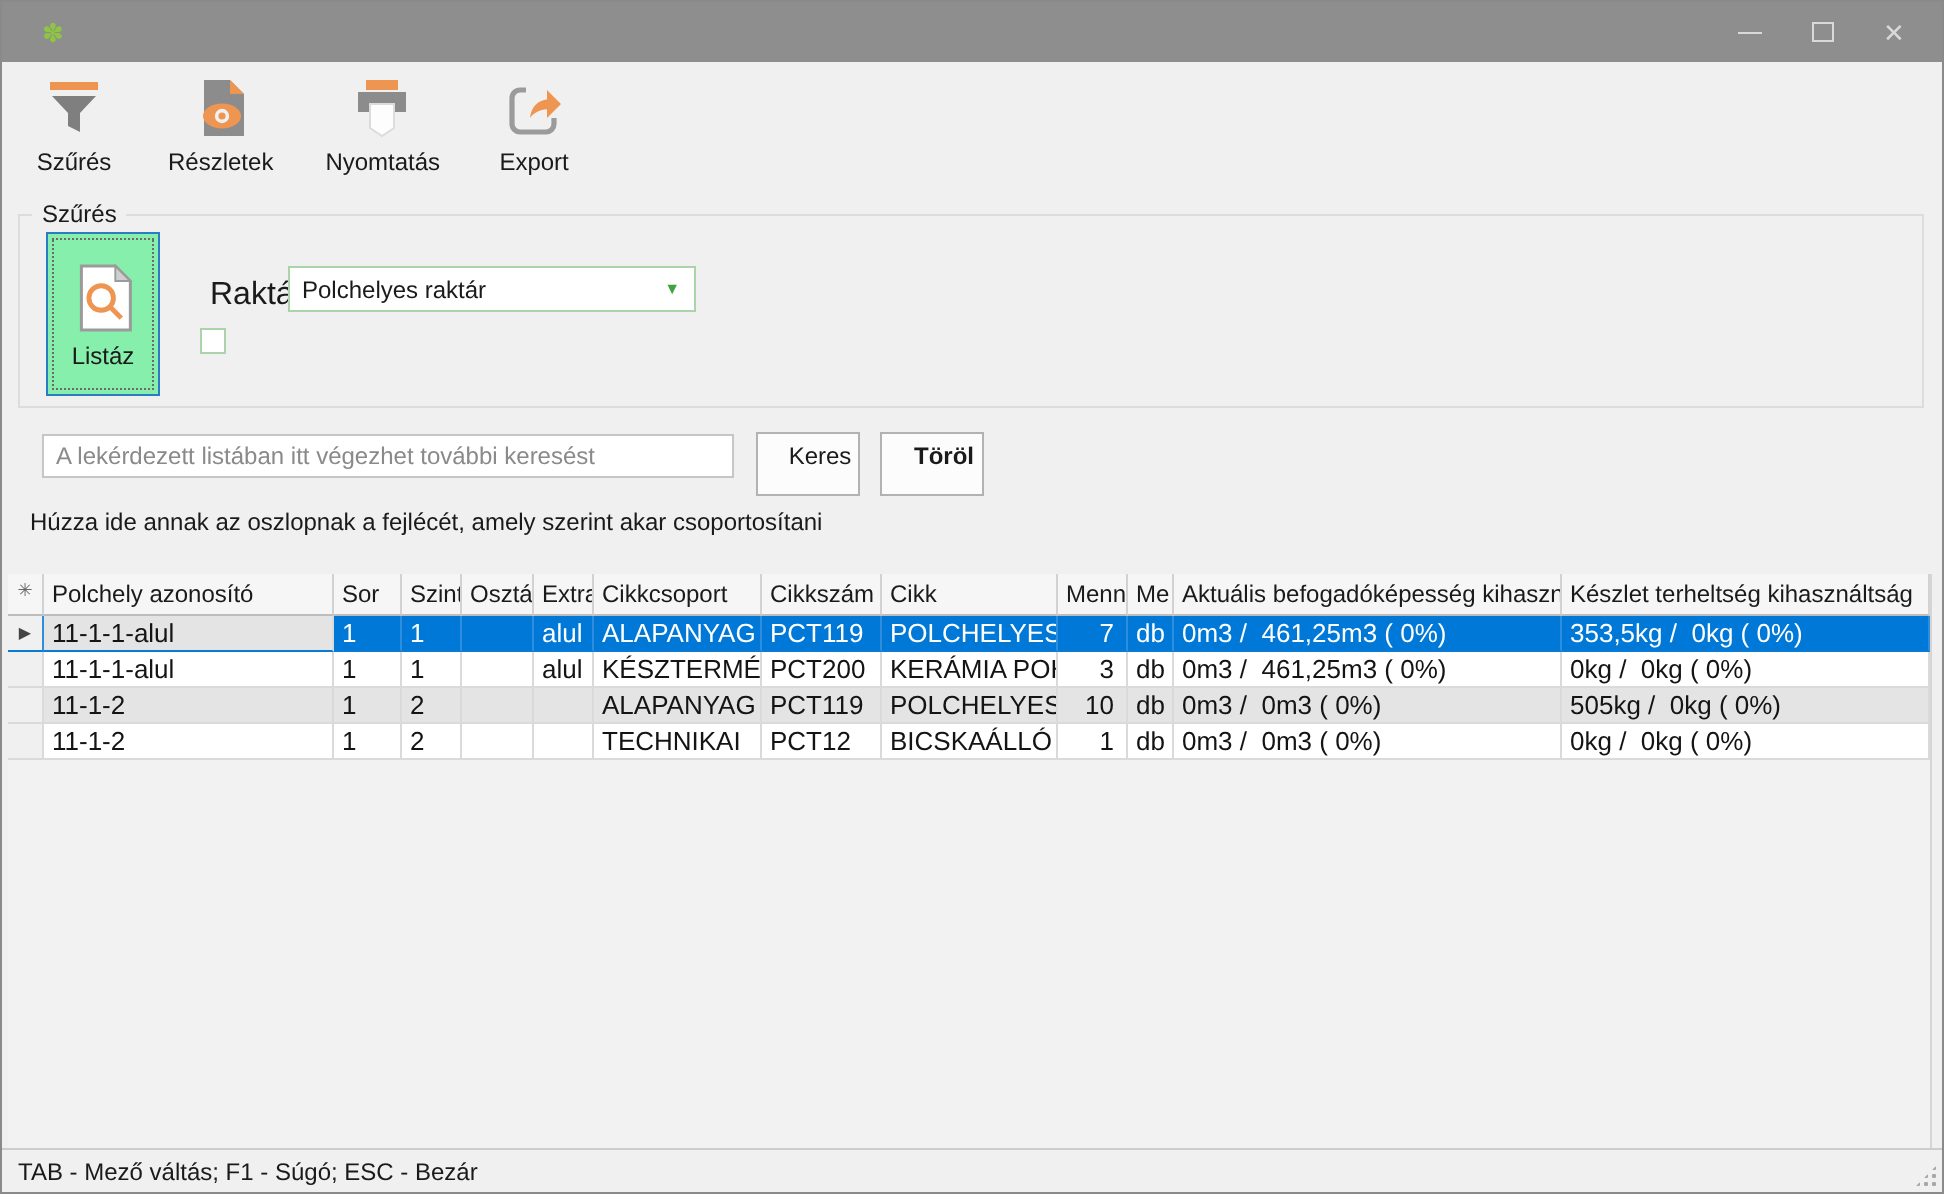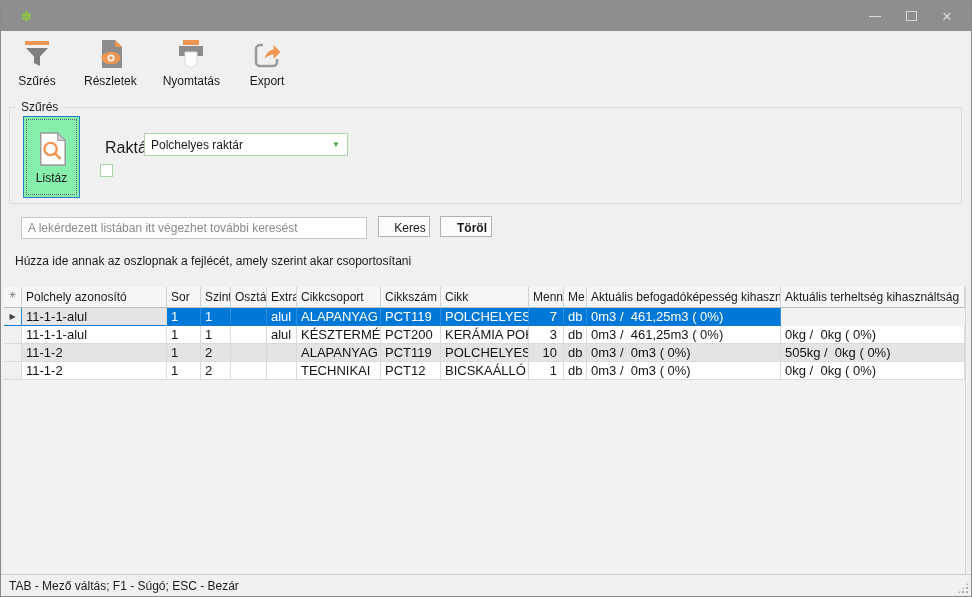--- a/index.html
+++ b/index.html
@@ -31,21 +31,21 @@
   .raktar-label{position:absolute;left:104px;top:138px;font-size:16px;color:#1a1a1a;}
   .select{position:absolute;left:143px;top:132px;width:204px;height:23px;background:#fff;border:1px solid #abd4ab;box-sizing:border-box;display:flex;align-items:center;padding-left:6px;font-size:12px;color:#1a1a1a;}
   .select-arrow{position:absolute;right:7px;top:7px;color:#3fa43f;font-size:8px;line-height:8px;}
 
   .checkbox{position:absolute;left:99px;top:163px;width:13px;height:13px;background:#fff;border:1px solid #abd4ab;box-sizing:border-box;}
   .checkbox-label{position:absolute;left:121px;top:162px;font-size:12px;color:#1a1a1a;}
 
   
   .search-input{position:absolute;left:20px;top:216px;width:346px;height:22px;border:1px solid #c6c6c6;background:#fff;font-size:12px;padding:0 6px;box-sizing:border-box;color:#444;font-family:"Liberation Sans",sans-serif;outline:none;}
   .search-input::placeholder{color:#8a8a8a;opacity:1;}
-  .push-btn{position:absolute;height:21px;background:#fcfcfc;border:1px solid #b2b2b2;box-sizing:border-box;font-size:12px;color:#1a1a1a;text-align:center;line-height:22px;padding-left:12px;}
+  .push-btn{position:absolute;height:32px;background:#fcfcfc;border:1px solid #b2b2b2;box-sizing:border-box;font-size:12px;color:#1a1a1a;text-align:center;line-height:22px;padding-left:12px;}
   .keres-btn{left:377px;top:215px;width:52px;}
   .torol-btn{left:439px;top:215px;width:52px;font-weight:bold;}
 
   .group-hint{position:absolute;left:14px;top:253px;font-size:12px;color:#1a1a1a;}
 
   
   .grid{position:absolute;left:3px;top:286px;width:962px;height:287px;background:#f2f2f2;border-right:1px solid #d5d5d5;box-sizing:border-box;overflow:hidden;}
   .grid-row,.grid-header{display:grid;grid-template-columns:18px 145px 34px 30px 36px 30px 84px 60px 88px 35px 23px 194px 184px;}
   .grid-header{height:21px;}
   .hcell{background:#f6f6f6;border-right:1px solid #d2d2d2;border-bottom:1px solid #bdbdbd;font-size:12px;color:#1a1a1a;padding:3px 4px 0 4px;white-space:nowrap;overflow:hidden;box-sizing:border-box;}
@@ -155,36 +155,37 @@
       <div class="hcell">Sor</div>
       <div class="hcell">Szint</div>
       <div class="hcell">Osztá</div>
       <div class="hcell">Extra</div>
       <div class="hcell">Cikkcsoport</div>
       <div class="hcell">Cikkszám</div>
       <div class="hcell">Cikk</div>
       <div class="hcell">Menny</div>
       <div class="hcell">Me</div>
       <div class="hcell">Aktuális befogadóképesség kihasznált</div>
-      <div class="hcell">Aktuális terheltség kihasználtság</div>
+      <div class="hcell">Készlet terheltség kihasználtság</div>
     </div>
 
     <div class="grid-row row-selected">
       <div class="gcell ind">▶</div>
       <div class="gcell col-polchely">11-1-1-alul</div>
       <div class="gcell">1</div>
       <div class="gcell">1</div>
       <div class="gcell"></div>
       <div class="gcell">alul</div>
       <div class="gcell">ALAPANYAG</div>
       <div class="gcell">PCT119</div>
       <div class="gcell">POLCHELYES CIK</div>
       <div class="gcell col-menny">7</div>
       <div class="gcell">db</div>
       <div class="gcell">0m3 /  461,25m3 ( 0%)</div>
+      <div class="gcell">353,5kg /  0kg ( 0%)</div>
     </div>
 
     <div class="grid-row">
       <div class="gcell ind"></div>
       <div class="gcell col-polchely">11-1-1-alul</div>
       <div class="gcell">1</div>
       <div class="gcell">1</div>
       <div class="gcell"></div>
       <div class="gcell">alul</div>
       <div class="gcell">KÉSZTERMÉK</div>

